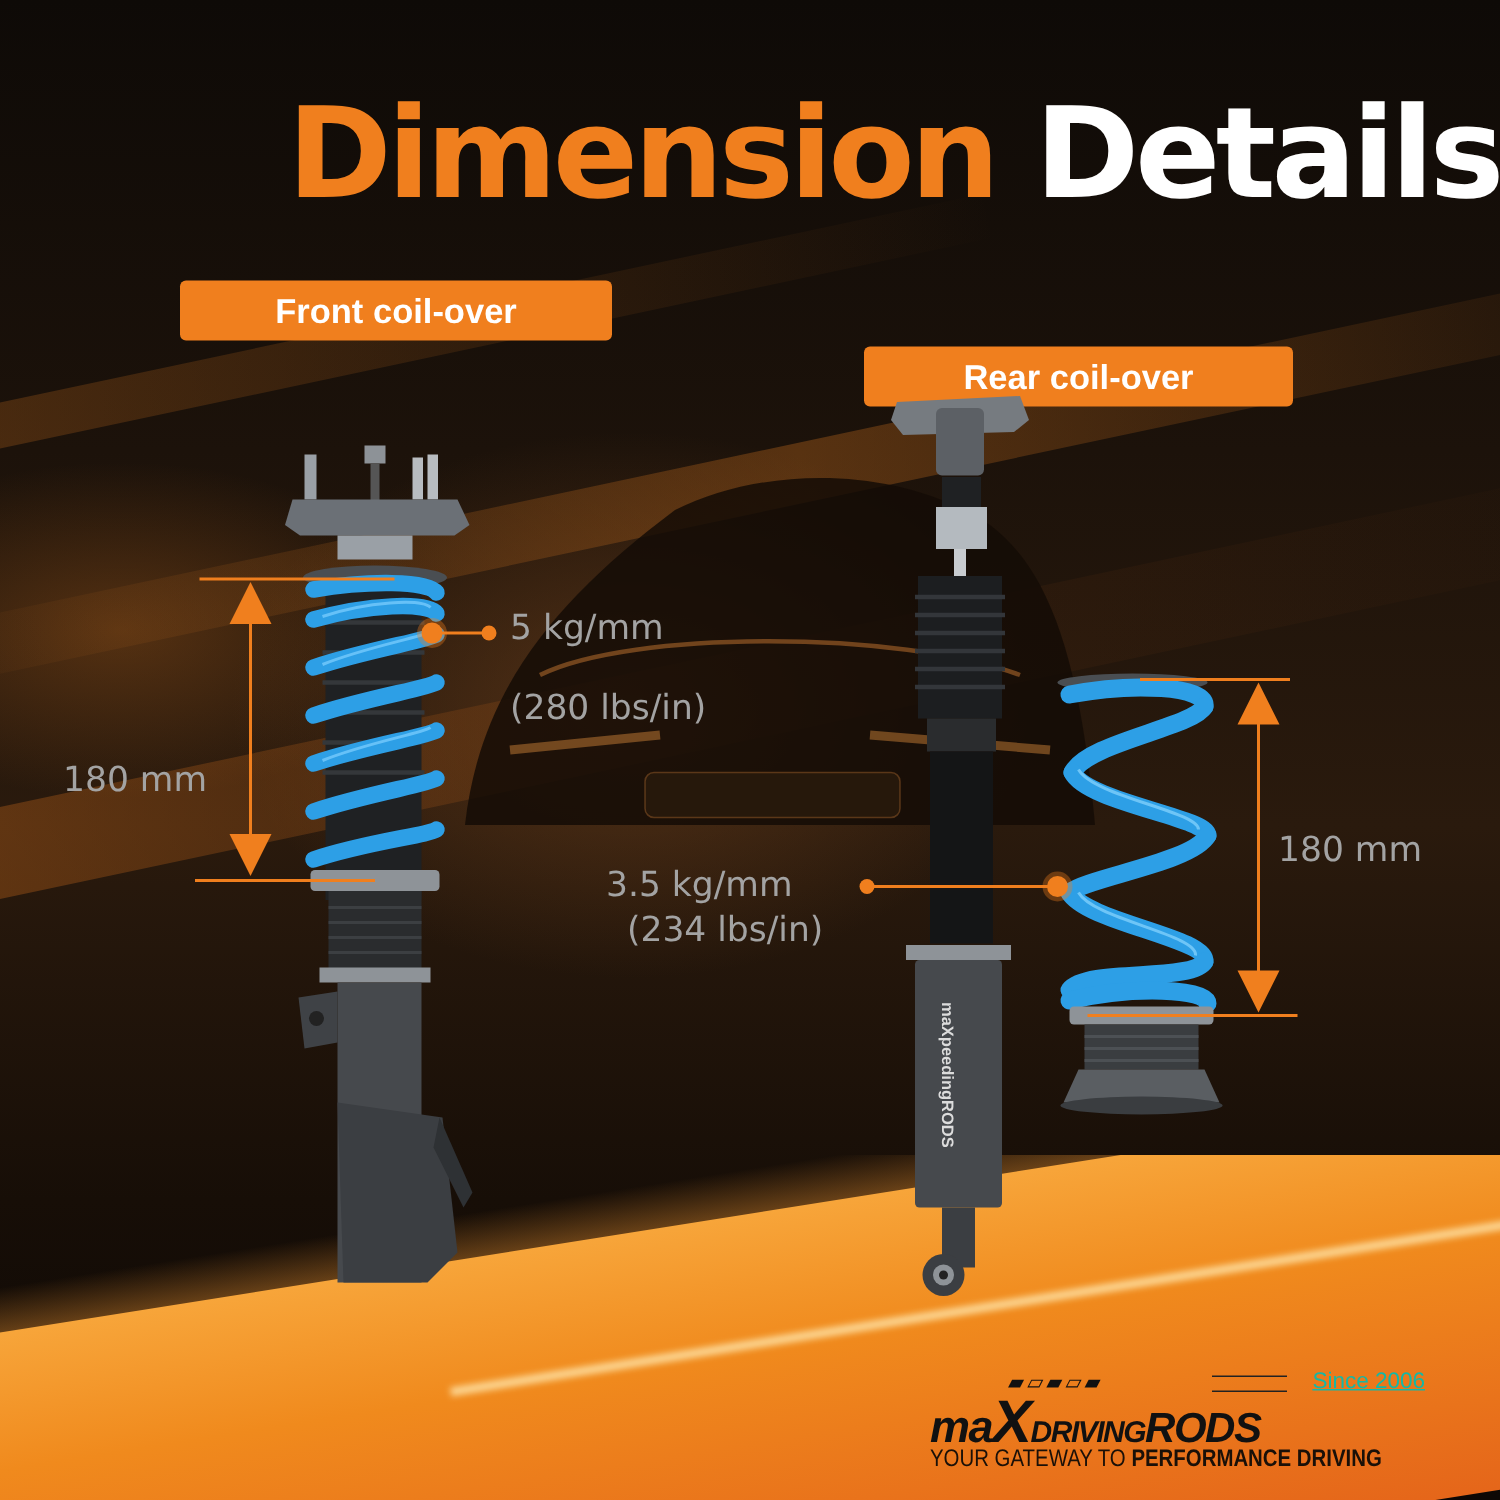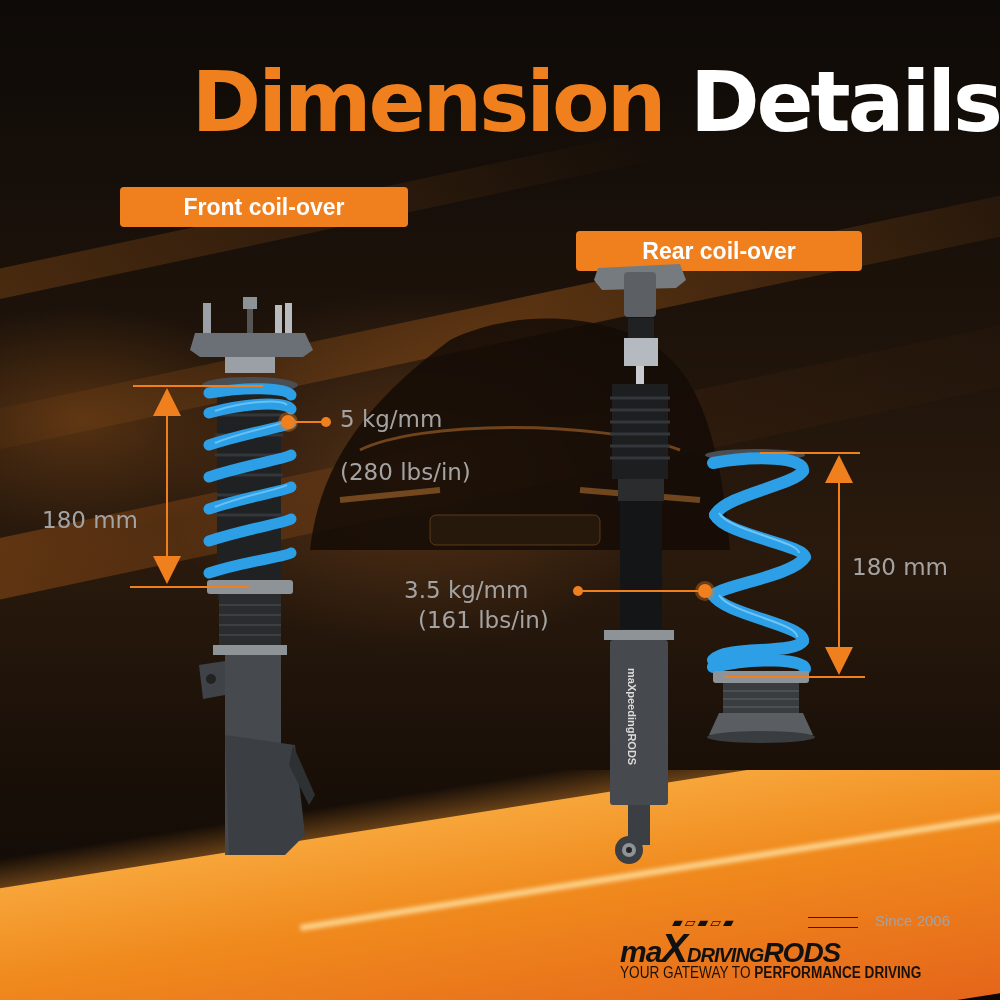--- a/index.html
+++ b/index.html
@@ -26,21 +26,21 @@
 
   .label { position:absolute; color:#a3a3a3; font-family:"DejaVu Sans", sans-serif; font-size:23px; line-height:30px; }
   .dim-line { position:absolute; height:2px; background:#f07f1e; }
   .dim-vert { position:absolute; width:2px; background:#f07f1e; }
   .arrow-up { position:absolute; width:0; height:0; border-left:14px solid transparent; border-right:14px solid transparent; border-bottom:28px solid #f07f1e; }
   .arrow-down { position:absolute; width:0; height:0; border-left:14px solid transparent; border-right:14px solid transparent; border-top:28px solid #f07f1e; }
   .dot { position:absolute; width:10px; height:10px; border-radius:50%; background:#f07f1e; }
   .ring { position:absolute; width:14px; height:14px; border-radius:50%; background:#f07f1e; box-shadow:0 0 0 3px rgba(240,127,30,0.35); }
 
   .logo { position:absolute; left:620px; top:912px; width:330px; }
-  .logo .since { position:absolute; right:0; top:0; font-family:"Liberation Sans", sans-serif; font-size:15px; color:#a3a3a3; }
+  .logo .since { position:absolute; right:0; top:0; font-family:"Liberation Sans", sans-serif; font-size:15px; color:#14b8a6;text-decoration:underline; }
   .logo .brand { position:absolute; left:0; top:14px; font-family:"Liberation Sans", sans-serif; font-style:italic; font-weight:bold; font-size:30px; color:#111; letter-spacing:-1px; }
   .logo .brand .x { font-size:40px; }
   .logo .tag { position:absolute; left:0; top:52px; font-family:"Liberation Sans", sans-serif; font-size:16px; color:#1a1008; white-space:nowrap; transform:scaleX(0.85); transform-origin:left; }
   .logo .tag b { font-weight:bold; }
   .logo .flags { position:absolute; left:52px; top:2px; font-size:14px; color:#111; letter-spacing:2px; font-weight:bold; }
   .logo .since-lines { position:absolute; right:92px; top:5px; width:50px; height:9px; border-top:1px solid #222; border-bottom:1px solid #222; }
 </style>
 </head>
 <body>
 
@@ -194,21 +194,21 @@
 <div class="dim-line" style="left:725px;top:676px;width:140px;"></div>
 <div class="dim-vert" style="left:838px;top:478px;height:172px;"></div>
 <div class="arrow-up" style="left:825px;top:455px;"></div>
 <div class="arrow-down" style="left:825px;top:647px;"></div>
 <div class="label" style="left:852px;top:552px;">180 mm</div>
 
 <div class="dot" style="left:573px;top:586px;"></div>
 <div class="dim-line" style="left:580px;top:590px;width:120px;"></div>
 <div class="ring" style="left:698px;top:584px;"></div>
 <div class="label" style="left:404px;top:575px;">3.5 kg/mm</div>
-<div class="label" style="left:418px;top:605px;">(161 lbs/in)</div>
+<div class="label" style="left:418px;top:605px;">(234 lbs/in)</div>
 
 <div class="logo">
   <div class="flags">▰▱▰▱▰</div>
   <div class="since-lines"></div>
   <div class="since">Since 2006</div>
   <div class="brand">
     <span>ma</span><span class="x">X</span><span style="font-size:20px">DRIVING</span><span style="font-size:28px">RODS</span>
   </div>
   <div class="tag">
     <span>YOUR GATEWAY TO </span><b>PERFORMANCE DRIVING</b>

